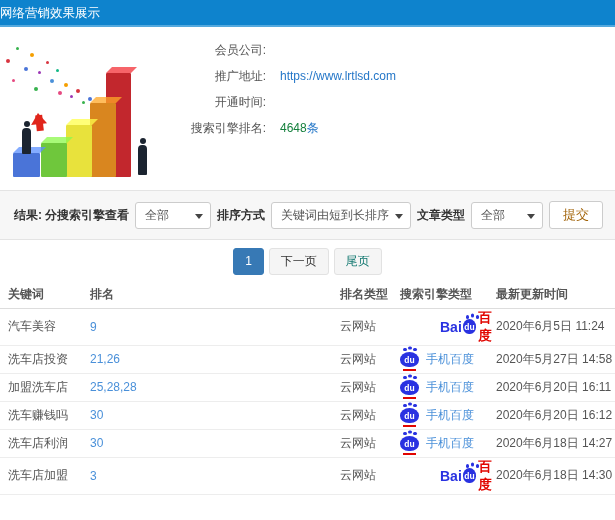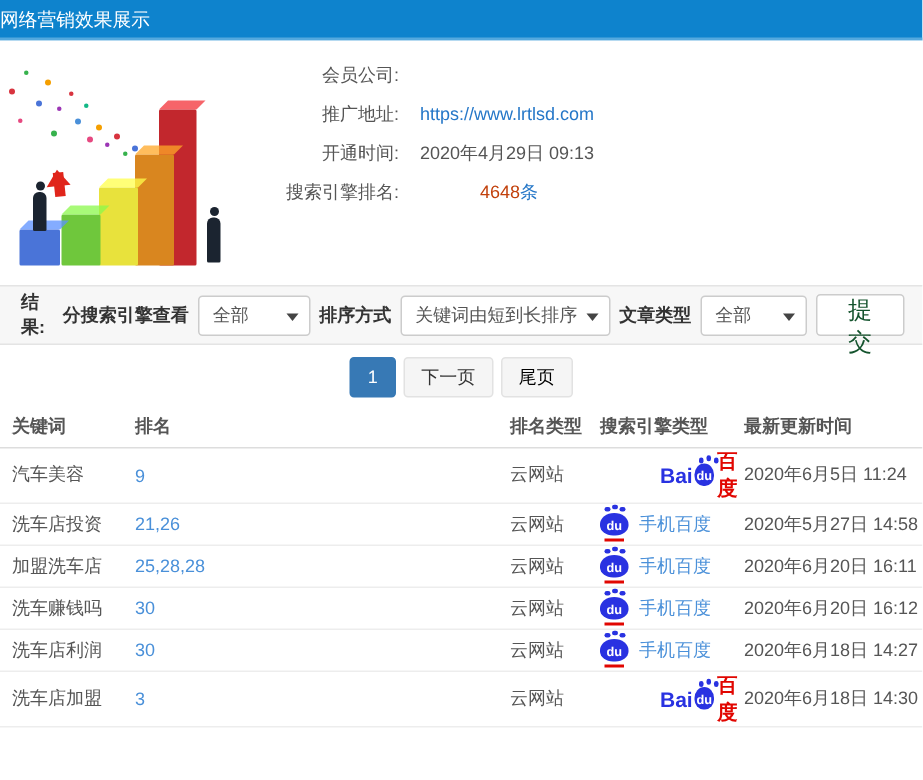--- a/index.html
+++ b/index.html
@@ -32,47 +32,47 @@
   .arrow-up::before { content:""; position:absolute; top:-10px; left:-5px;
                       border:8.5px solid transparent; border-bottom:11px solid #e0251b; }
   .dot { position:absolute; border-radius:50%; width:4px; height:4px; }
 
   .info-fields { position:absolute; left:178px; top:10px; right:8px; }
   .info-row { display:flex; align-items:center; height:26px; }
   .info-label { width:88px; text-align:right; color:#555; }
   .info-value { margin-left:14px; }
   .link-blue { color:#2577c8; text-decoration:none; cursor:pointer; }
   .plain { color:#555; }
-  .num-orange { color:#c2410c;margin-left:40px; }
-
-  
-  .filter-bar { height:40px; background:#f7f7f7; border-top:1px solid #e4e4e4;
+  .num-orange { color:#15803d; }
+
+  
+  .filter-bar { height:50px; background:#f7f7f7; border-top:1px solid #e4e4e4;
                 border-bottom:1px solid #e4e4e4; display:flex; align-items:center;
                 padding:0 12px 0 14px; }
   .result-label { font-weight:bold; color:#333; }
   .filter-group { margin-left:auto; display:flex; align-items:center; gap:6px; }
   .f-label { font-weight:bold; color:#333; white-space:nowrap; }
   .select { position:relative; height:27px; line-height:25px; background:#fff;
             border:1px solid #ccc; border-radius:3px; padding:0 20px 0 9px;
             color:#555; cursor:pointer; white-space:nowrap; }
   .select::after { content:""; position:absolute; right:7px; top:11px;
                    border:4px solid transparent; border-top:5px solid #444; }
   .sel-engine { width:76px; }
   .sel-sort { min-width:140px; }
   .sel-article { width:72px; }
   .submit-btn { height:28px; padding:0 13px; background:#fff; border:1px solid #ccc;
-                border-radius:3px; color:#14532d; cursor:pointer; font-size:16px; }
+                border-radius:3px; color:#a16207; cursor:pointer; font-size:13px; }
 
   
   .pager { height:42px; display:flex; align-items:center; justify-content:center; gap:5px; }
   .page-btn { min-width:28px; height:27px; padding:0 11px; display:inline-flex;
               align-items:center; justify-content:center; border:1px solid #e2e2e2;
               background:#f5f5f5; border-radius:3px; color:#333; cursor:pointer; }
   .page-btn.active { background:#3779b5; border-color:#3779b5; color:#fff; }
-  .page-btn.muted { color:#000000; }
+  .page-btn.muted { color:#0f766e; }
 
   
   table { width:615px; border-collapse:collapse; table-layout:fixed; }
   col.c1{width:90px;} col.c2{width:250px;} col.c3{width:60px;} col.c4{width:96px;} col.c5{width:119px;}
   th { text-align:left; font-weight:bold; color:#555; height:26px;
        border-bottom:1px solid #ddd; padding:0; }
   td { height:28px; border-bottom:1px solid #ededed; padding:0; color:#555; }
   th:first-child, td:first-child { padding-left:8px; }
   td.rank a { color:#4a90d9; text-decoration:none; cursor:pointer; }
 
@@ -133,21 +133,20 @@
   <div class="info-fields">
     <div class="info-row">
       <span class="info-label">会员公司:</span>
     </div>
     <div class="info-row">
       <span class="info-label">推广地址:</span>
       <a class="info-value link-blue">https://www.lrtlsd.com</a>
     </div>
     <div class="info-row">
       <span class="info-label">开通时间:</span>
-      <span class="info-value plain">2020年4月29日 09:13</span>
     </div>
     <div class="info-row">
       <span class="info-label">搜索引擎排名:</span>
       <span class="info-value">
         <span class="num-orange">4648</span><span class="link-blue">条</span>
       </span>
     </div>
   </div>
 </div>
 

